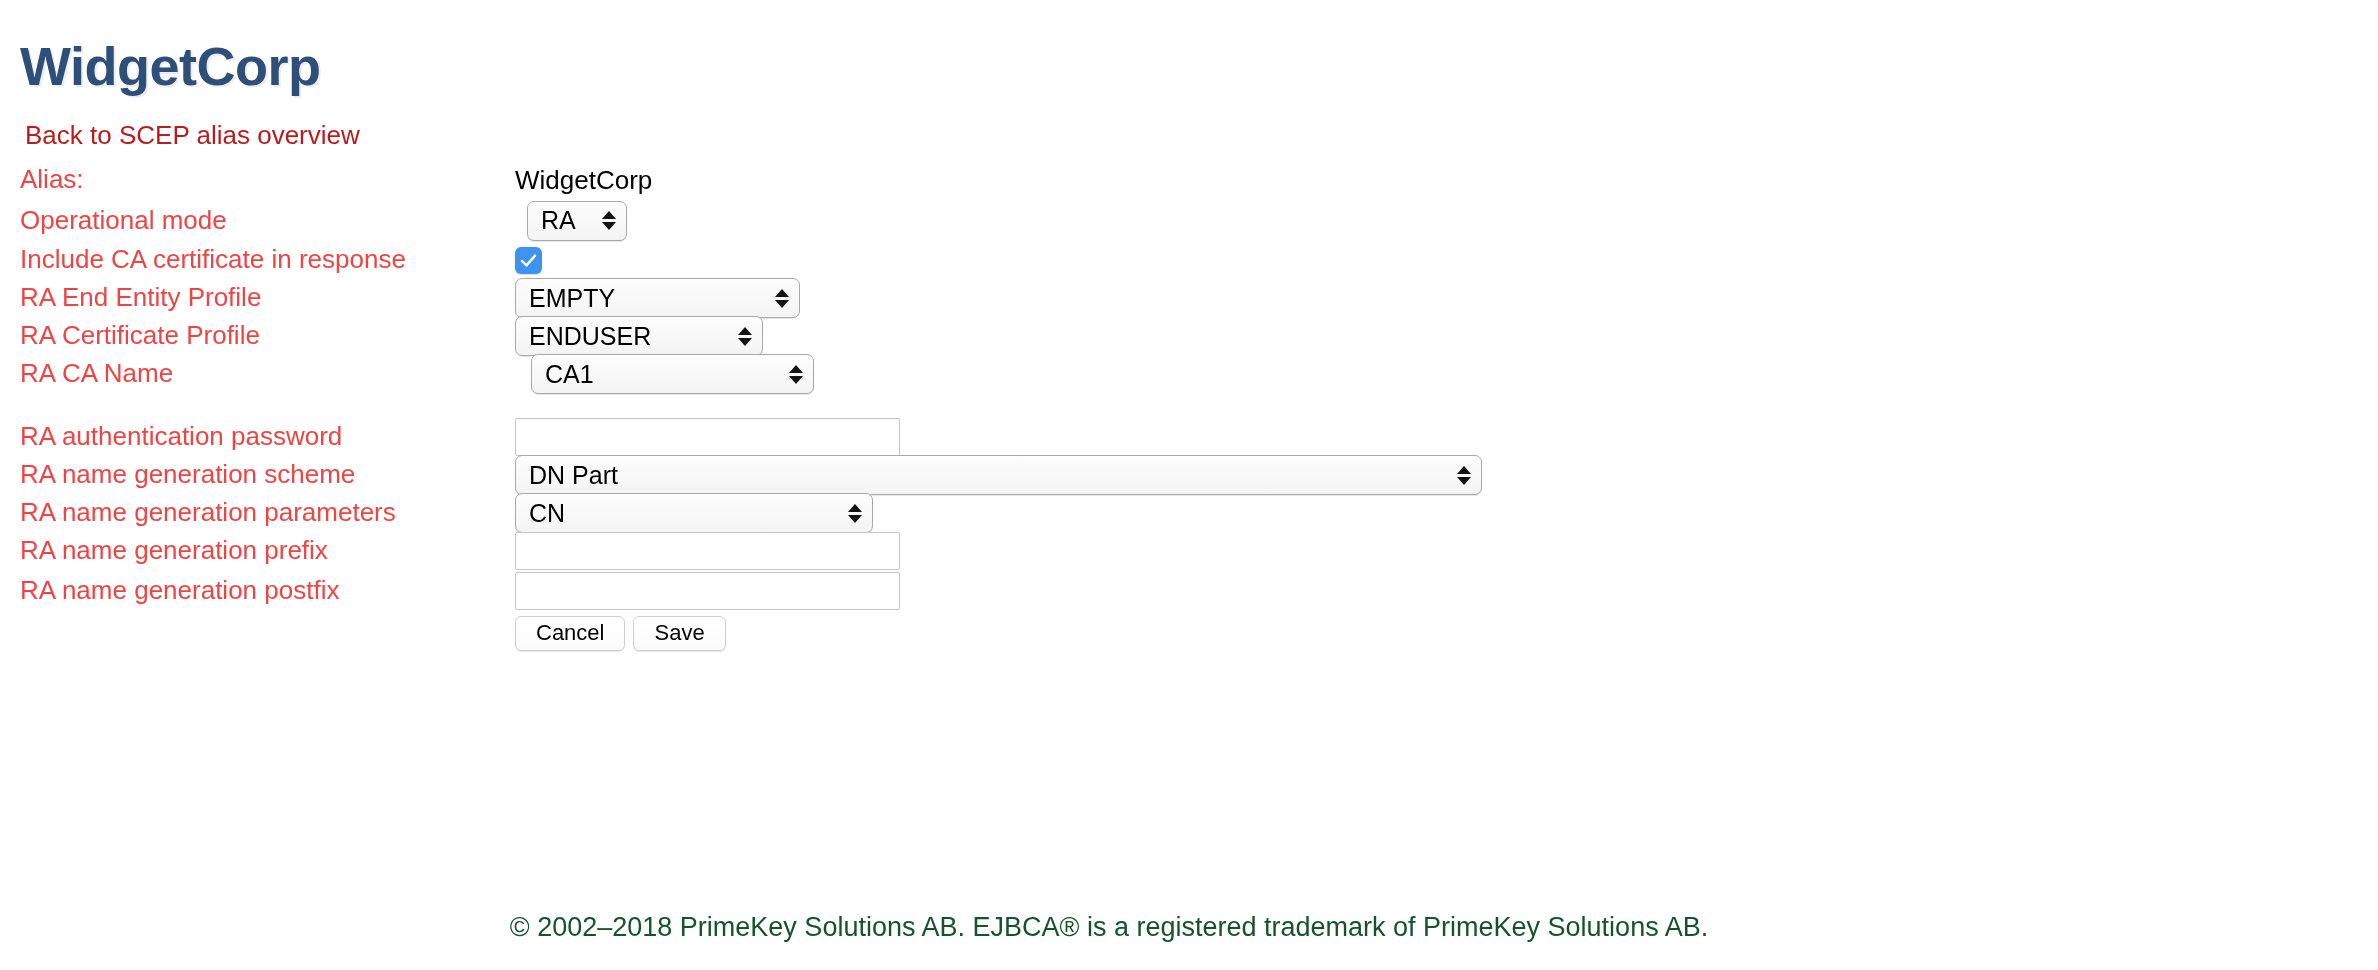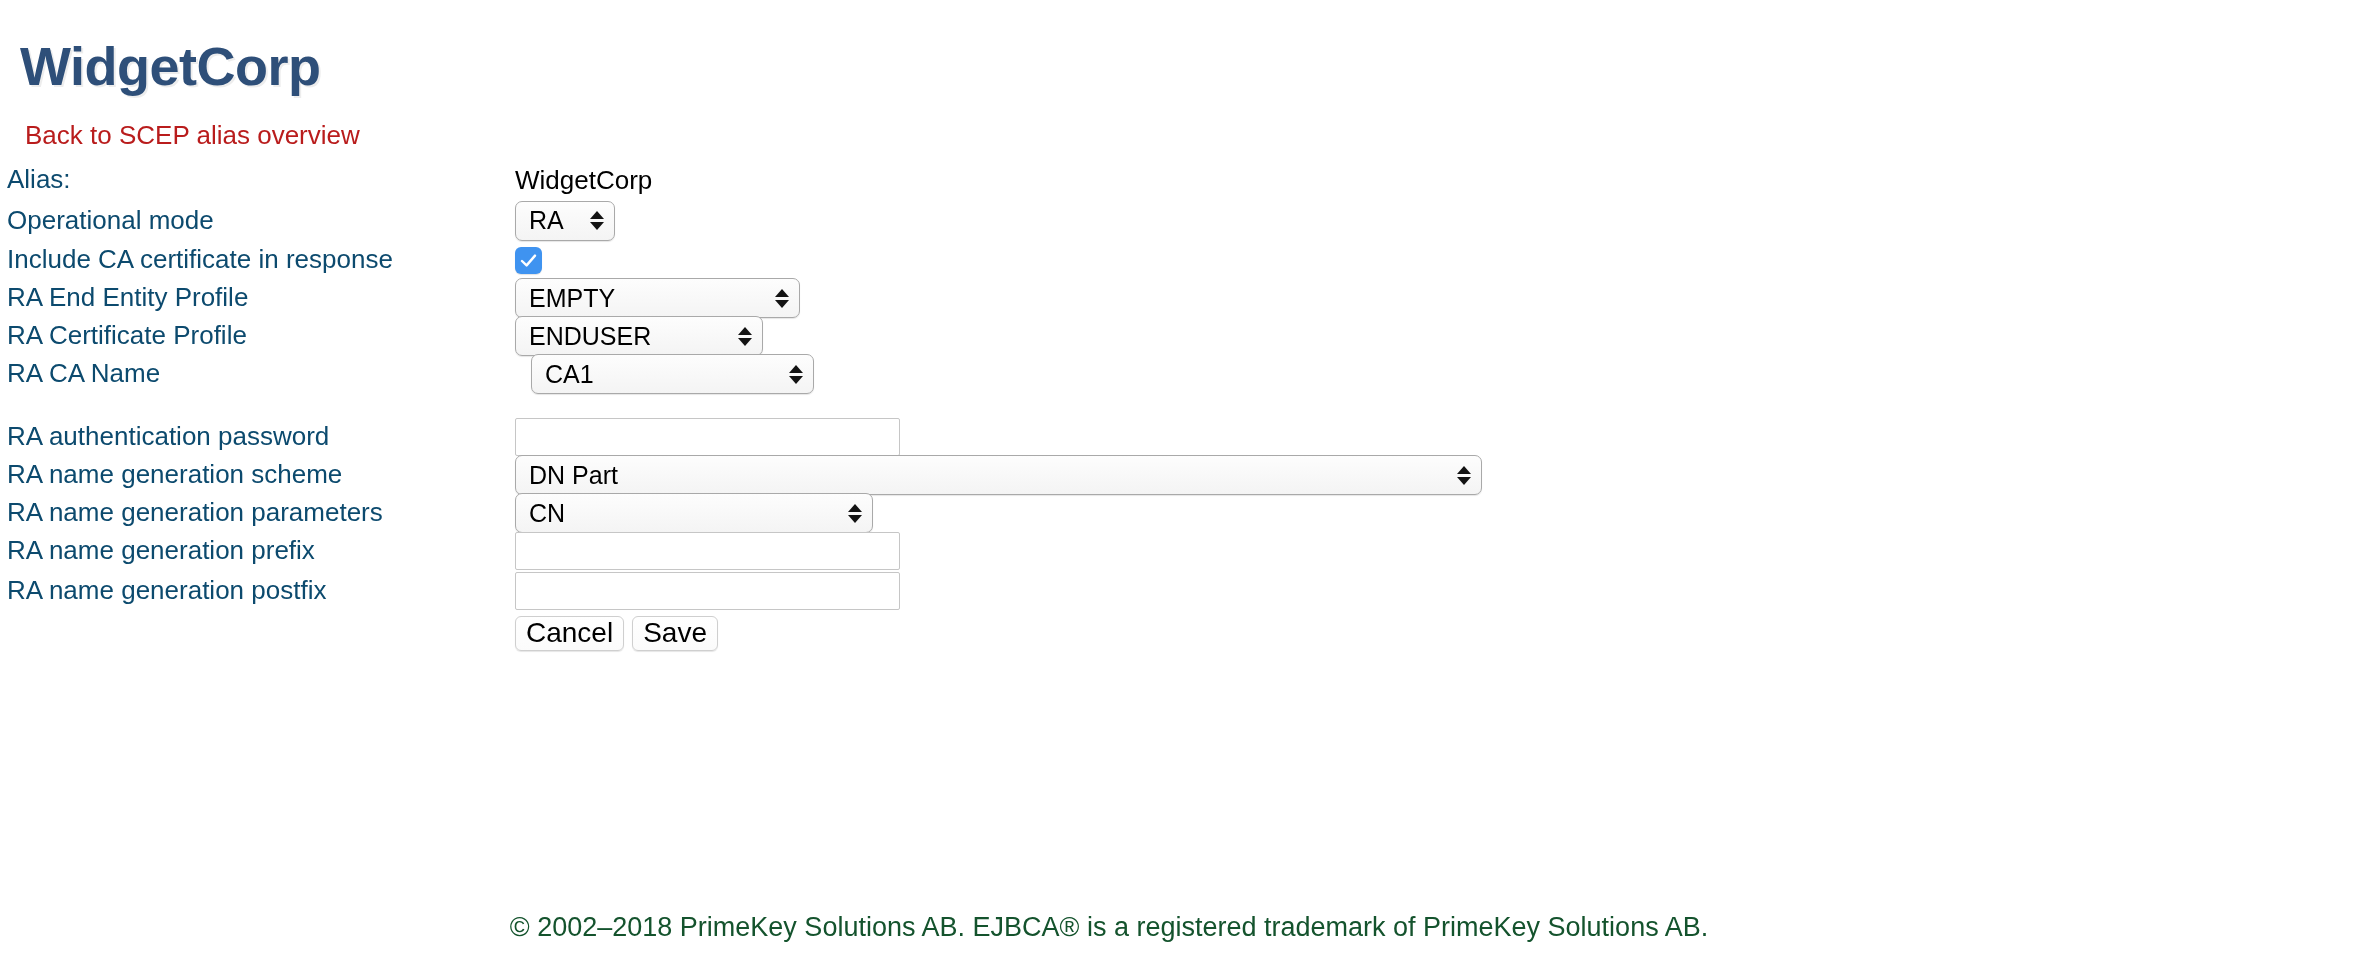--- a/index.html
+++ b/index.html
@@ -51,24 +51,24 @@
     width: 2378px;
   }
   .form-row {
     position: relative;
     display: flex;
     align-items: center;
     min-height: 38px;
   }
   .row-label {
     width: 515px;
-    padding-left: 7px;
+    padding-left: 20px;
     box-sizing: border-box;
     font-size: 26px;
-    color: #0c4a6e;
+    color: #ef4444;
     line-height: 1.2;
     white-space: nowrap;
     flex: 0 0 515px;
   }
   .row-control {
     flex: 1 1 auto;
     display: flex;
     align-items: center;
     min-height: 38px;
   }
@@ -114,21 +114,21 @@
     display: block;
     width: 0;
     height: 0;
     border-left: 7px solid transparent;
     border-right: 7px solid transparent;
   }
   .sel .stepper i.up   { border-bottom: 8px solid #131313; }
   .sel .stepper i.down { border-top: 8px solid #131313; }
 
   
-  .sel-mode     { width: 100px; padding-right: 20px; }
+  .sel-mode     { width: 100px; padding-right: 20px; margin-left: 12px; }
   .sel-eep      { width: 285px; }
   .sel-certprof { width: 248px; }
   .sel-caname   { width: 283px; margin-left: 16px; }
   .sel-scheme   { width: 967px; }
   .sel-params   { width: 358px; }
 
   
   .txt {
     box-sizing: border-box;
     width: 385px;
@@ -159,27 +159,27 @@
   
   .btn-row {
     display: flex;
     align-items: center;
     gap: 8px;
   }
   .btn {
     box-sizing: border-box;
     min-width: 76px;
     height: 35px;
-    padding: 0 10px;
+    padding: 0 20px;
     background: linear-gradient(#ffffff, #fbfbfb);
     border: 1px solid #cfcfcf;
     border-radius: 6px;
     box-shadow: 0 1px 1px rgba(0,0,0,0.10);
     font-family: "Liberation Sans", sans-serif;
-    font-size: 28px;
+    font-size: 22px;
     color: #000;
     cursor: pointer;
     line-height: 1;
   }
 
   
   .footer {
     position: absolute;
     left: 0;
     top: 912px;

